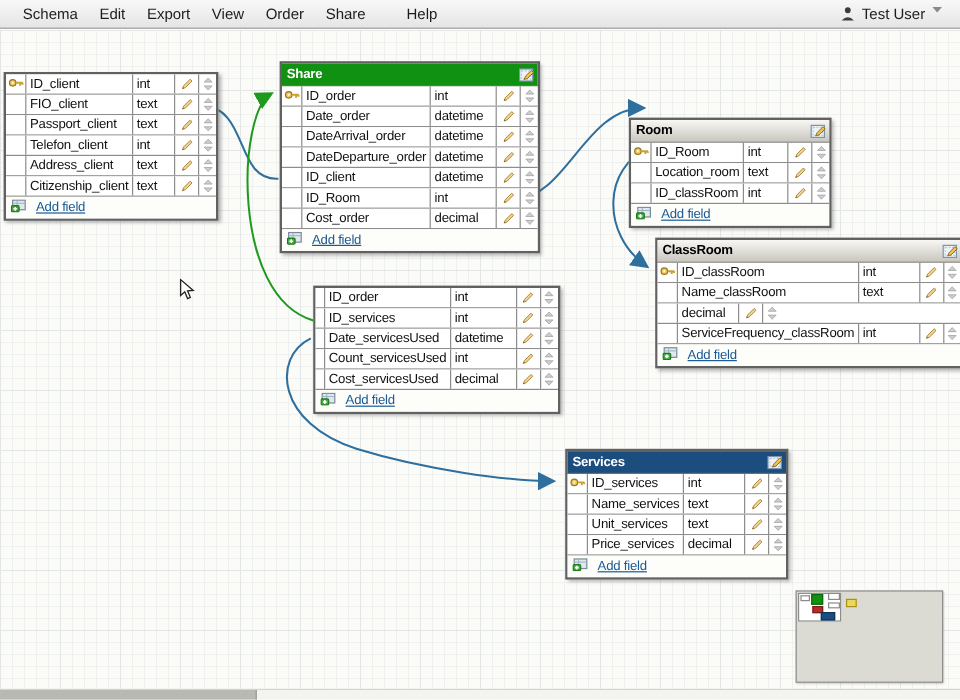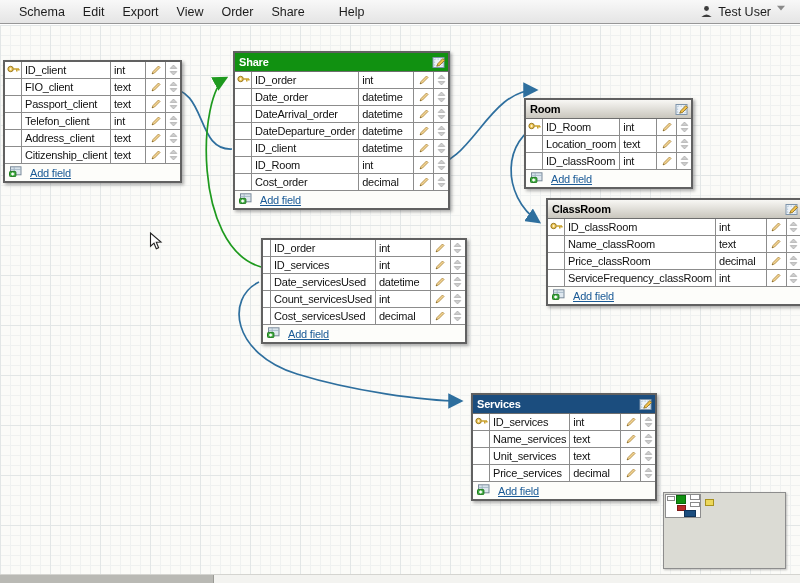--- a/index.html
+++ b/index.html
@@ -500,21 +500,20 @@
           </span>
           <span class="cell c-ud" data-name="reorder-field-icon">
             <svg width="9" height="12" viewBox="0 0 9 12">
               <path d="M4.5 1 L7.8 4.4 H1.2 Z" fill="#cfcfcf" stroke="#9b9b9b" stroke-width="0.6"></path>
               <path d="M4.5 11 L1.2 7.6 H7.8 Z" fill="#cfcfcf" stroke="#9b9b9b" stroke-width="0.6"></path>
             </svg>
           </span>
         </div>
         <div class="row" data-name="field-row">
           <span class="cell c-key" data-name="key-cell" style="width: 16px;"></span>
-          <span class="cell c-name" data-name="field-name">Price_classRoom</span>
           <span class="cell c-type" data-name="field-type" style="width: 44px;">decimal</span>
           <span class="cell c-pencil" data-name="edit-field-icon">
             <svg width="12" height="12" viewBox="0 0 12 12">
               <path d="M2.1 9.9 L3 7.5 L8.5 2 L10 3.5 L4.5 9 Z" fill="#f3d391" stroke="#a8843a" stroke-width="0.8"></path>
               <path d="M2.1 9.9 L3.3 9.6 L2.4 8.7 Z" fill="#6d5a28"></path>
             </svg>
           </span>
           <span class="cell c-ud" data-name="reorder-field-icon">
             <svg width="9" height="12" viewBox="0 0 9 12">
               <path d="M4.5 1 L7.8 4.4 H1.2 Z" fill="#cfcfcf" stroke="#9b9b9b" stroke-width="0.6"></path>
@@ -638,21 +637,21 @@
         <div class="ft" data-name="table-footer">
           <span data-name="add-field-icon"><svg width="13" height="11" viewBox="0 0 13 11">
               <rect x="1.5" y="0.8" width="10.5" height="8" fill="#dfe8ef" stroke="#7a8a99"></rect>
               <path d="M1.5 3.4 H12 M5.2 0.8 V8.8" stroke="#9ab0c0" stroke-width="0.8"></path>
               <rect x="0.5" y="5.4" width="6.4" height="5.2" rx="1" fill="#3fa83f" stroke="#1d7a1d"></rect>
               <path d="M3.7 6.4 V9.6 M2.1 8 H5.3" stroke="#fff" stroke-width="1.3"></path>
             </svg></span>
           <span class="addfield" data-name="add-field-link" style="color: rgb(26, 90, 150);">Add field</span>
         </div>
       </div>
-      <div class="tbl" data-name="table-services" style="left: 471px; top: 349px; min-width: 152px; margin-top: 19px;">
+      <div class="tbl" data-name="table-services" style="left: 471px; top: 349px; min-width: 152px;">
         <div class="hd hd-navy" data-name="table-header-services" style="background: rgb(27, 77, 126);">
           <span class="ttl" data-name="table-title">Services</span>
           <span class="edit-ic" data-name="edit-table-icon">
             <svg width="14" height="13" viewBox="0 0 14 13">
               <rect x="1" y="1.5" width="11" height="10" fill="#eef3f8" stroke="#7e94aa"></rect>
               <rect x="2.6" y="3.1" width="7.8" height="6.8" fill="none" stroke="#b5cadc" stroke-dasharray="1.6,1.2"></rect>
               <path d="M4.8 10.2 L5.9 7.6 L10.8 2.6 L12.6 4.4 L7.6 9.4 Z" fill="#f2c24e" stroke="#8a6a1a" stroke-width="0.8"></path>
             </svg>
           </span>
         </div>

